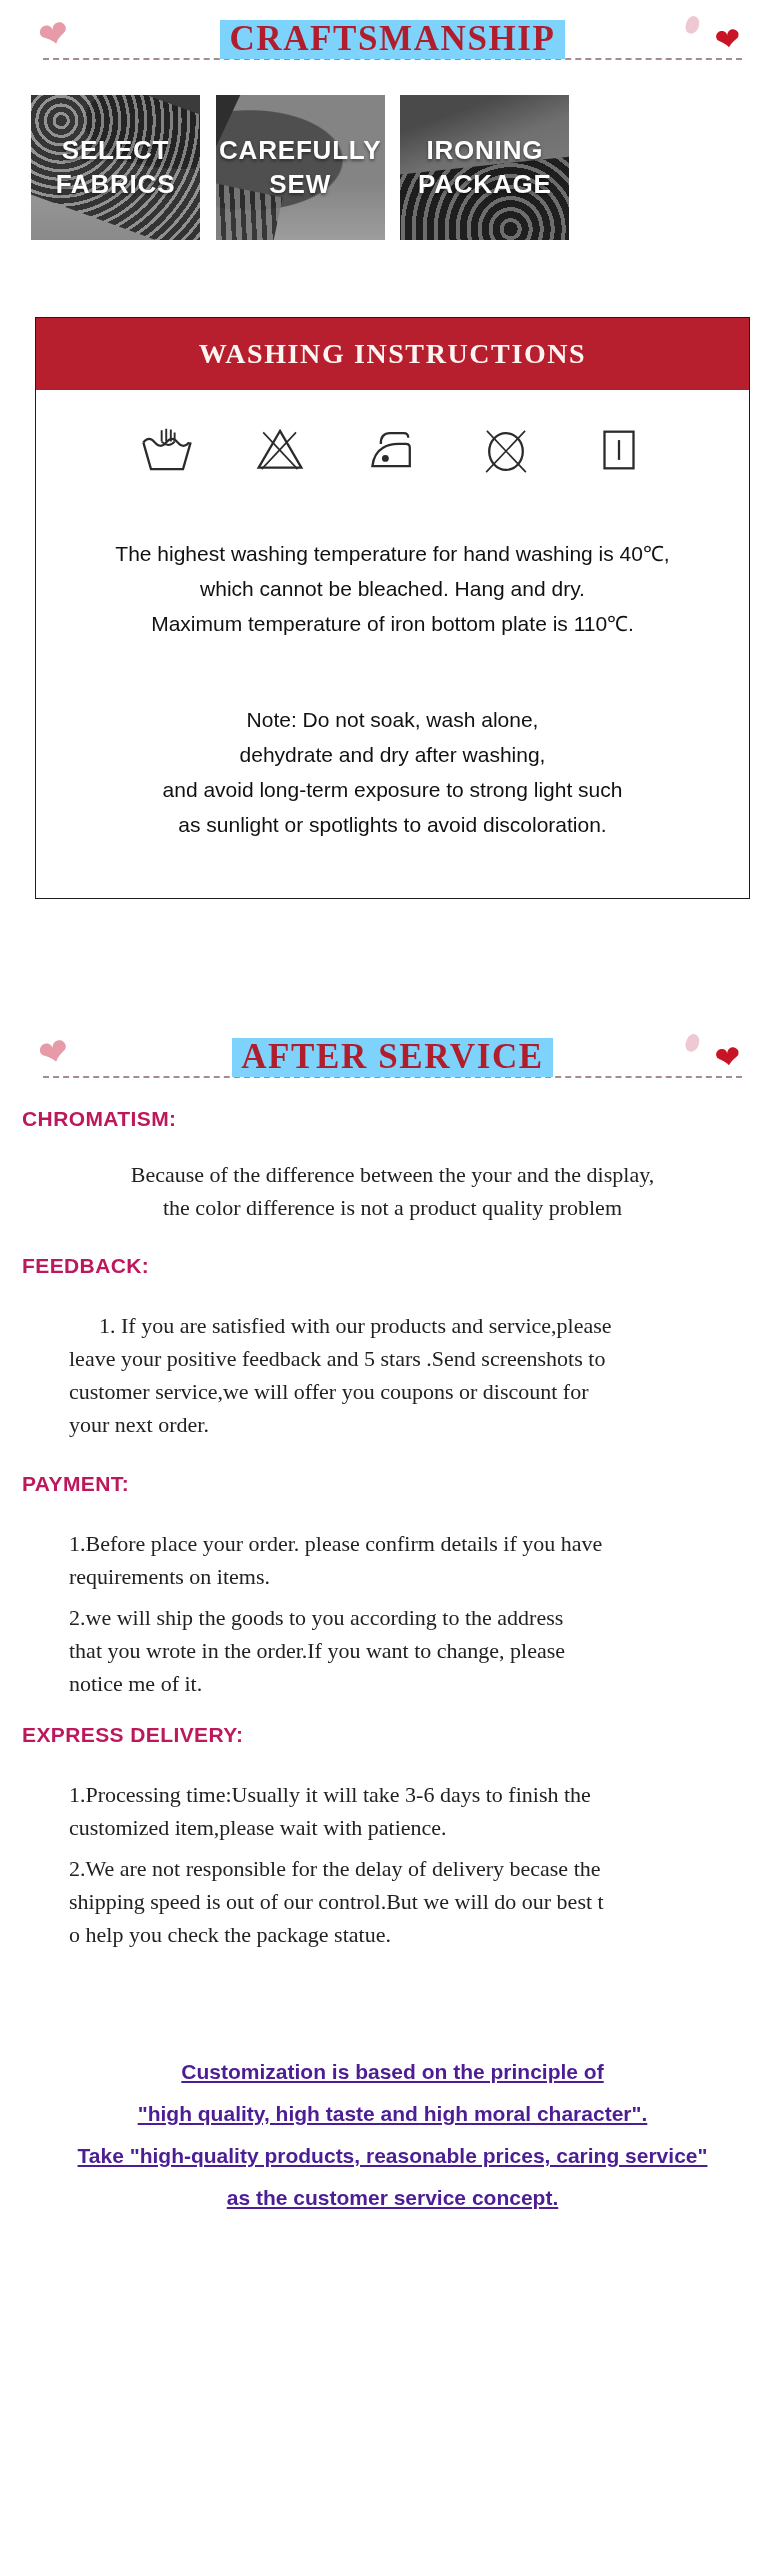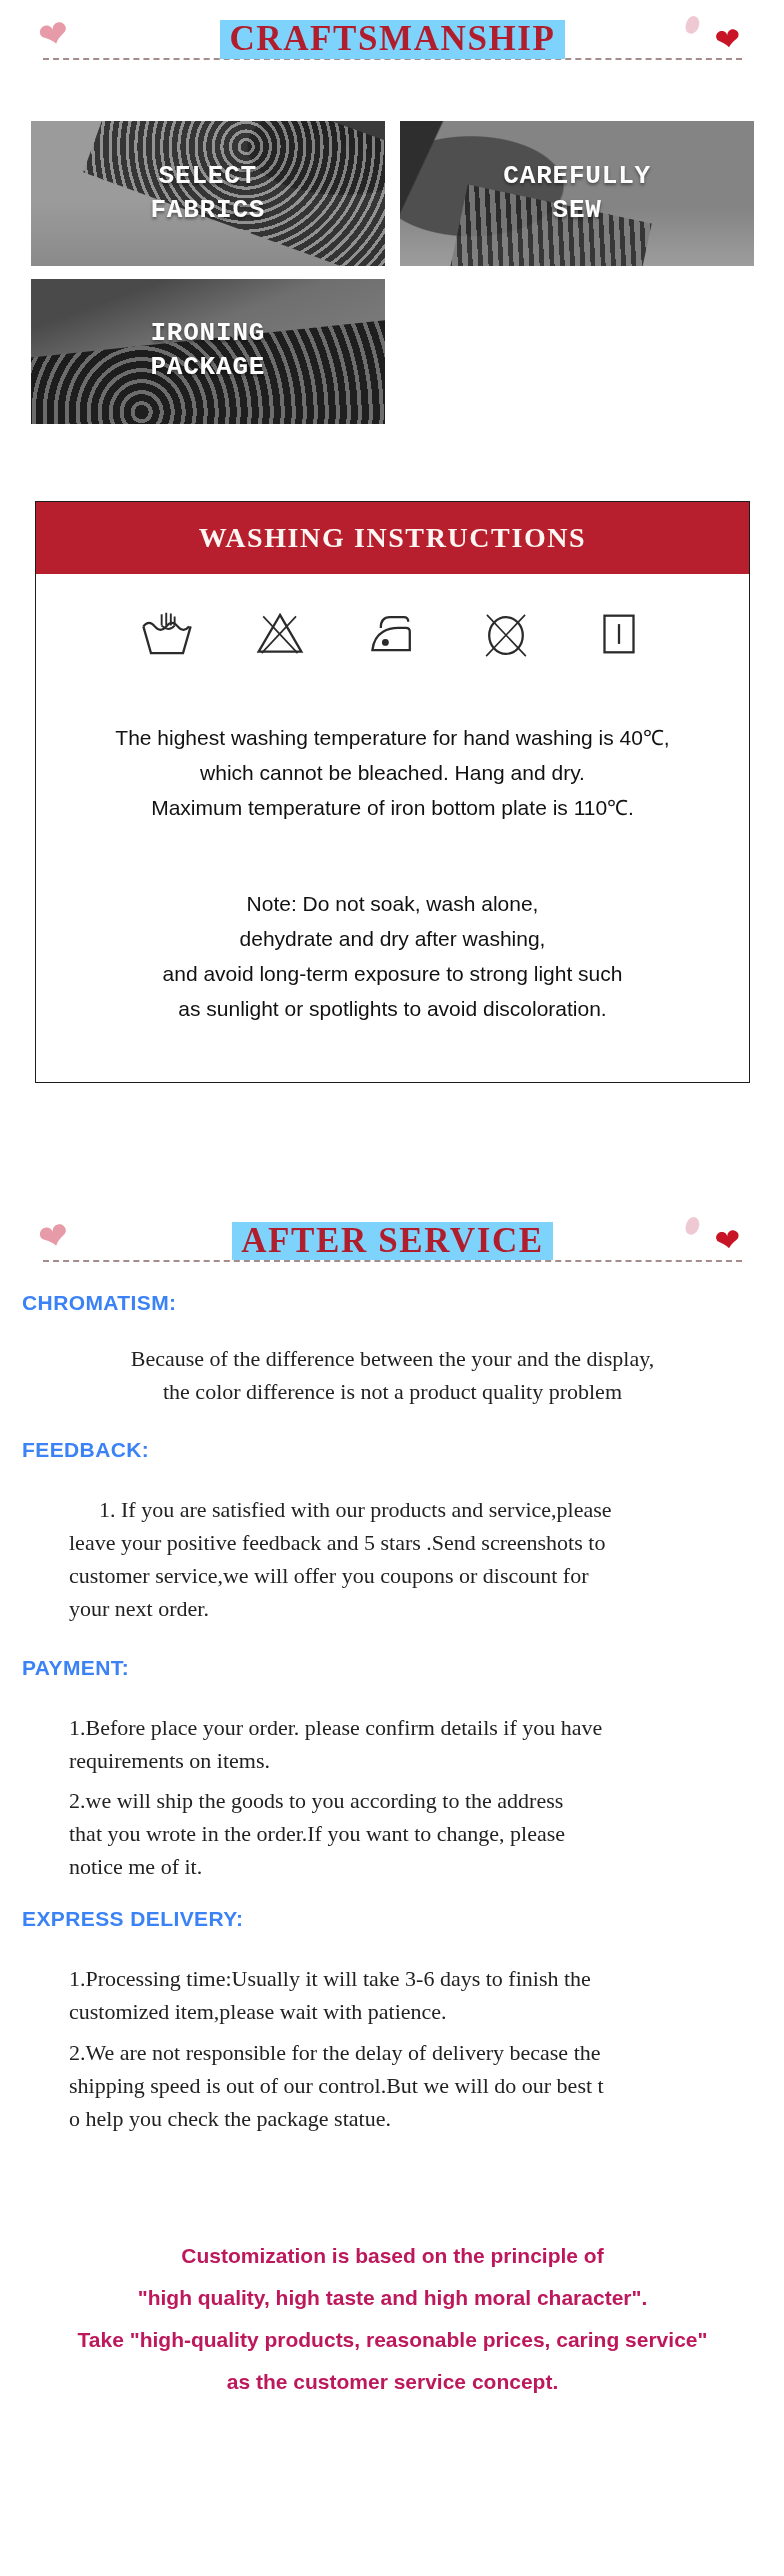--- a/index.html
+++ b/index.html
@@ -36,22 +36,22 @@
   .heart-pink-left  { left:39px; top:17.3px; font-size:36px; color:#e79aa7; transform:rotate(-14deg); }
   .heart-red-right  { right:44px; top:23.5px; font-size:31px; color:#c81526; transform:rotate(-8deg); }
   .petal {
     position:absolute; width:13.3px; height:18px;
     background:#eec9d3; border-radius:45% 55% 50% 50%;
     transform:rotate(24deg);
   }
   .petal-right { right:86px; top:15.7px; }
   
   .steps-grid {
-    margin:46px 31px 0;
-    display:grid; grid-template-columns:1fr 1fr; gap:12.6px 15.7px;font-family:Liberation Mono, monospace;
+    margin:20px 31px 0;
+    display:grid; grid-template-columns:1fr 1fr 1fr 1fr; gap:12.6px 15.7px;
   }
   .photo {
     position:relative; height:145px; overflow:hidden;
     background:#8d8d8d;
   }
   .photo::after { content:""; position:absolute; z-index:1; }
   .photo-label {
     position:absolute; inset:0; z-index:3;
     display:flex; align-items:center; justify-content:center;
     color:#fdfdfd; font-weight:bold; font-size:26px; line-height:1.3;
@@ -117,40 +117,41 @@
     text-align:center;
     font-weight:normal; font-size:21px; line-height:35px;
     color:#111111;
   }
   .wash-note { margin-top:61px; }
   .ml { white-space:pre-line; }
   
   .block-heading {
     margin-top:30px; padding-left:22px;
     font-size:21px; font-weight:bold; letter-spacing:0.4px;
-    color:#3b82f6;
+    color:#be185d;
   }
   .block-heading.h-first { margin-top:14px; }
   .block-heading.h-payment { margin-top:31px; }
   .block-heading.h-express { margin-top:23.5px; }
   .body-text {
     font-family:"Liberation Serif", serif;
     font-size:22px; line-height:33px; color:#222222;
     margin:20.4px 46px 0 69px;
   }
   .body-text.first-para { margin-top:31px; }
   .body-text.tight { margin-top:7.8px; }
   .body-text.center { margin-top:27px; text-align:center; margin-left:31px; margin-right:31px; }
   .body-text.indent { text-indent:30px; }
   
   .footer-note {
     margin-top:100px;
     text-align:center;
     font-weight:bold; font-size:21px; line-height:42px;
-    color:#be185d;
+    color:#4c1d95;
+    text-decoration:underline;
   }
 </style>
 </head>
 <body>
 
 <div class="page">
 
   <header class="fancy-header first">
     <span class="heart heart-pink-left"></span>
     <span class="petal petal-right"></span>

